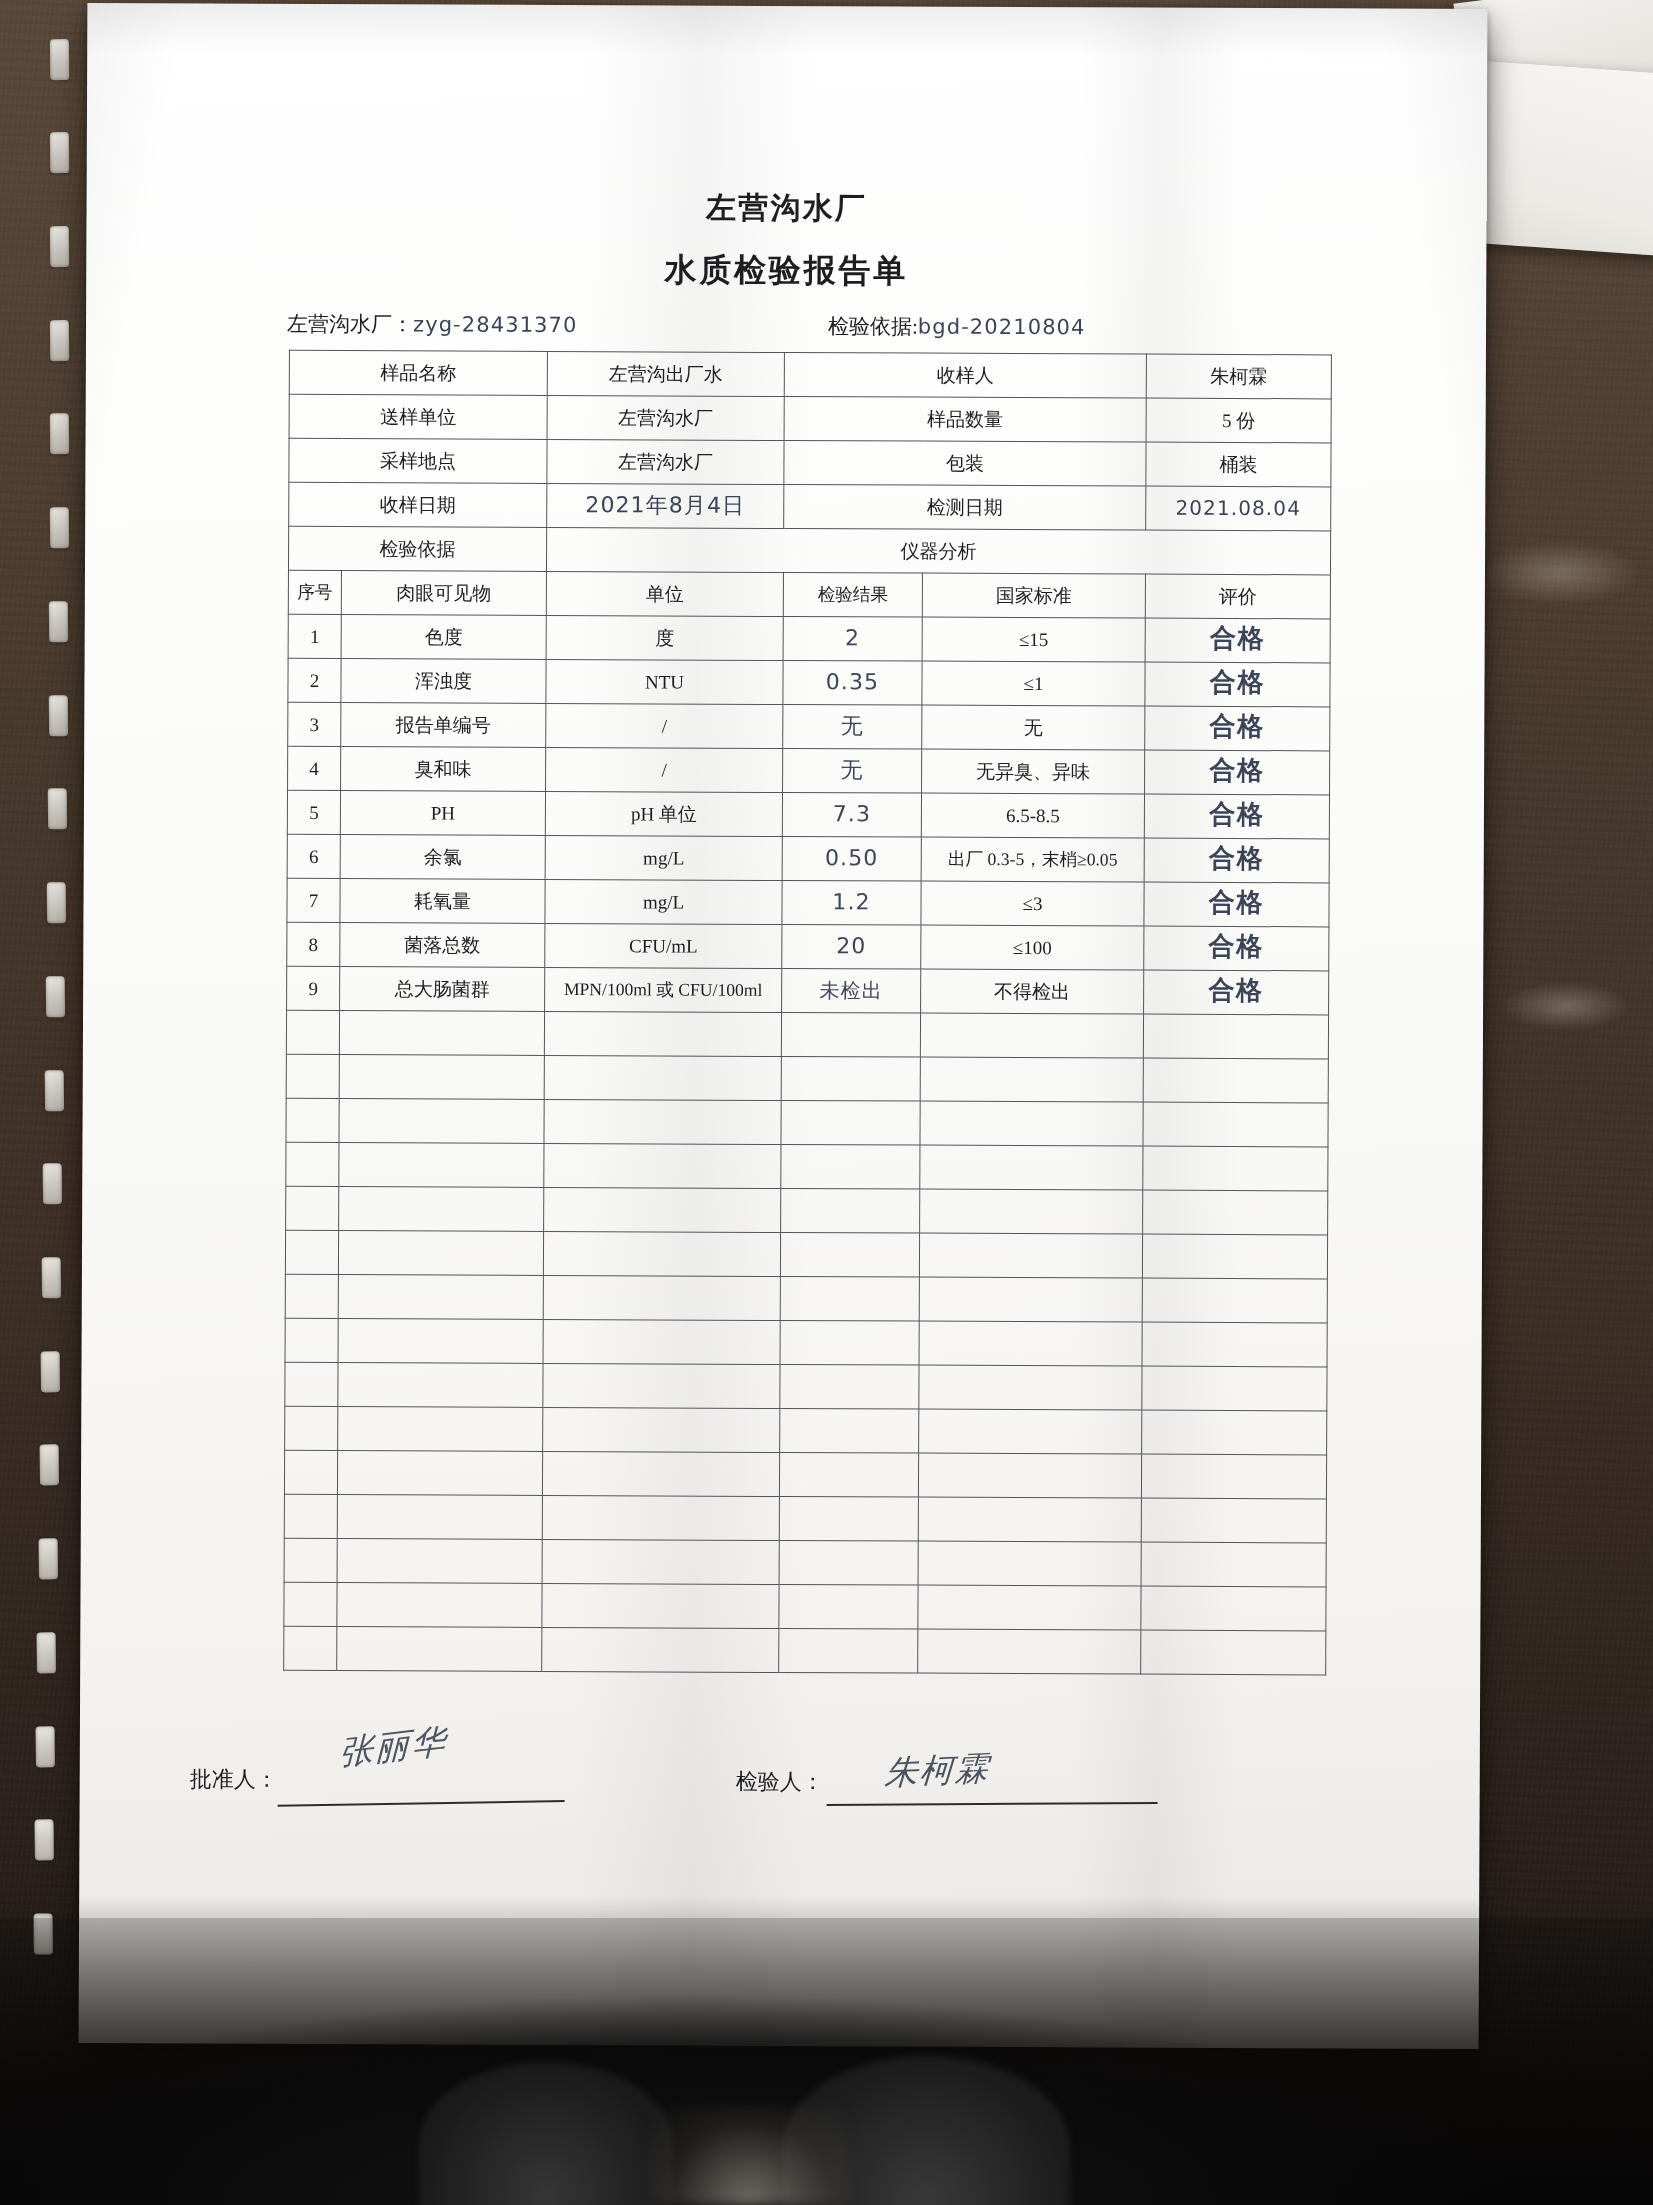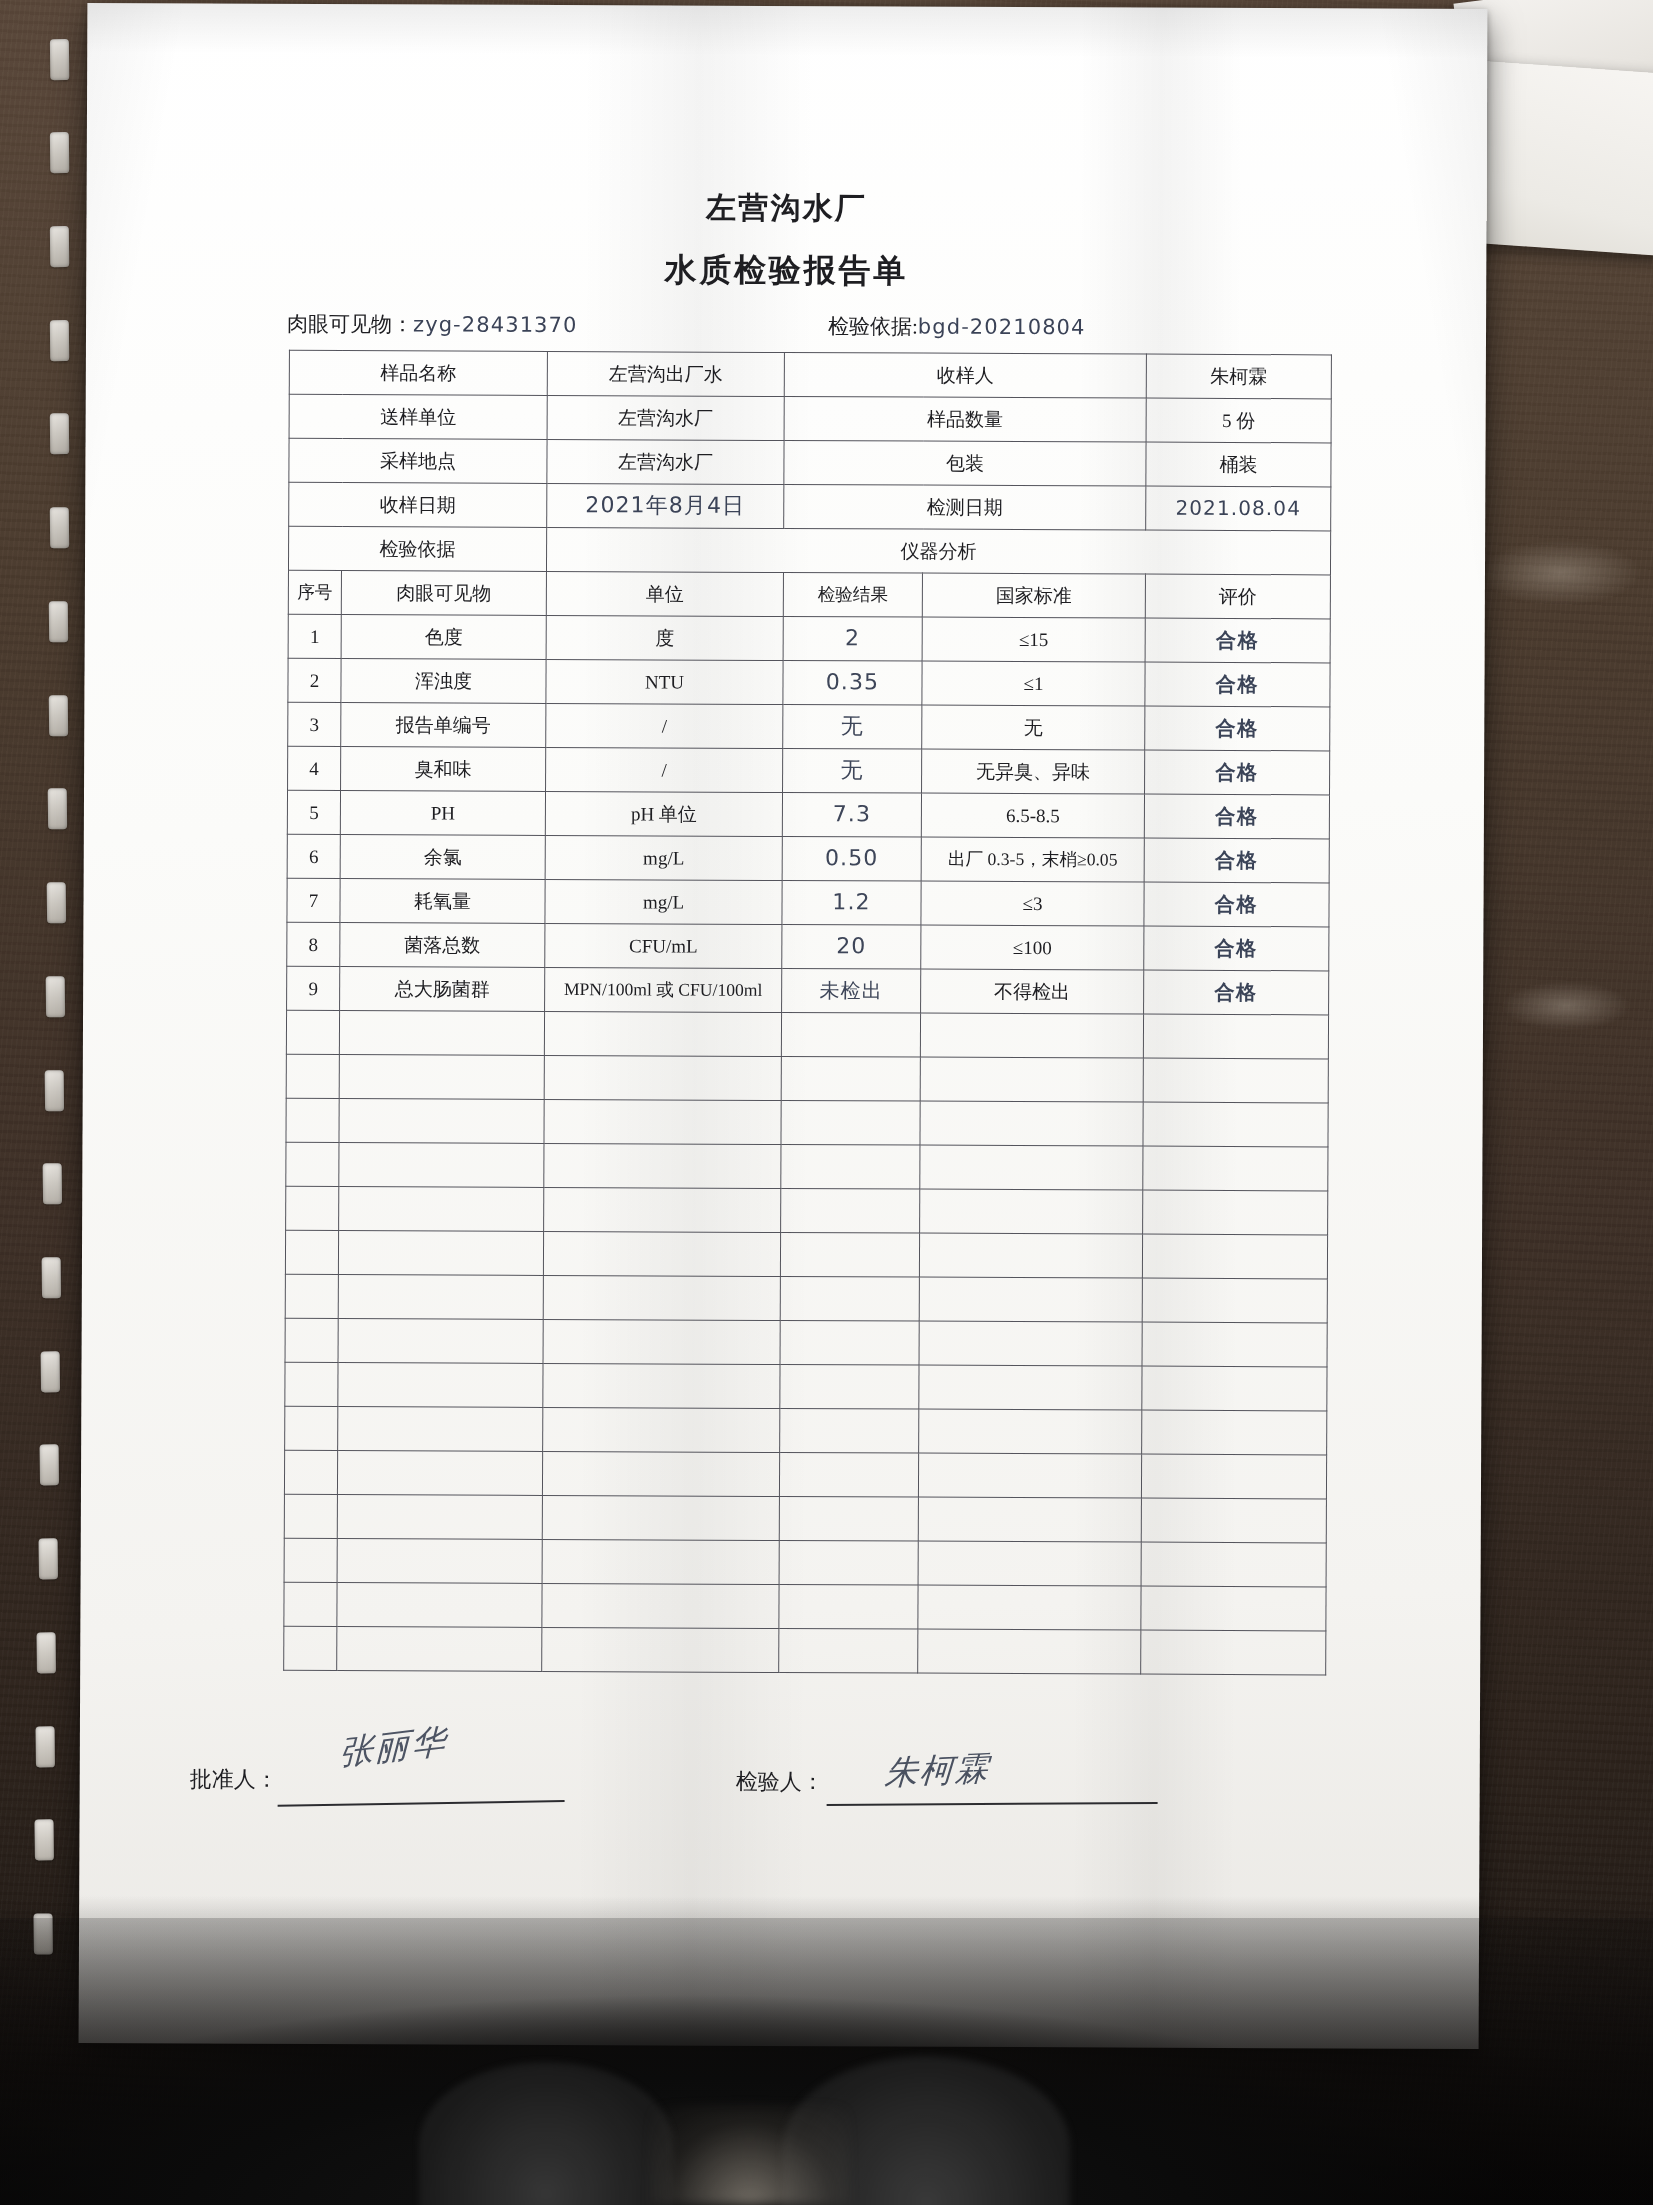--- a/index.html
+++ b/index.html
@@ -191,23 +191,24 @@
     color: #3e4659;
     font-size: 22px;
     letter-spacing: 1.1px;
   }
   td.verdict {
     font-family: "DejaVu Sans", "Liberation Sans", sans-serif;
     color: #3a4considerate;
   }
   td.verdict {
     color: #3b4458;
-    font-size: 20px;
+    font-size: 26px;
     font-weight: bold;
     letter-spacing: 1.7px;
+    font-family: Liberation Mono, monospace;
   }
   td.tall { height: 57px; }
   td.blank { height: 43px; }
   .small-head { font-size: 17.6px; line-height: 1.15; }
 
   
   .footline {
     position: absolute;
     top: 1761px;
     font-size: 22px;
@@ -286,21 +287,21 @@
     <div class="sheet-top-shade"></div>
     <div class="sheet-crease" style="left:496px; top:0; width:232px; height:2040px;"></div>
     <div class="sheet-crease" style="left:992px; top:0; width:165px; height:2040px;"></div>
 
     <div id="doc">
 
       <div class="title-1">左营沟水厂</div>
       <div class="title-2">水质检验报告单</div>
 
       <div class="idline" id="sample-no-label">
-        <span>肉眼可见物：</span><span class="hand">zyg-28431370</span>
+        <span>左营沟水厂：</span><span class="hand">zyg-28431370</span>
       </div>
 
       <div class="idline" id="report-no-label">
         <span>检验依据:</span><span class="hand">bgd-20210804</span>
       </div>
 
       <table id="grid">
         <colgroup>
           <col style="width:53px">
           <col style="width:205px">

